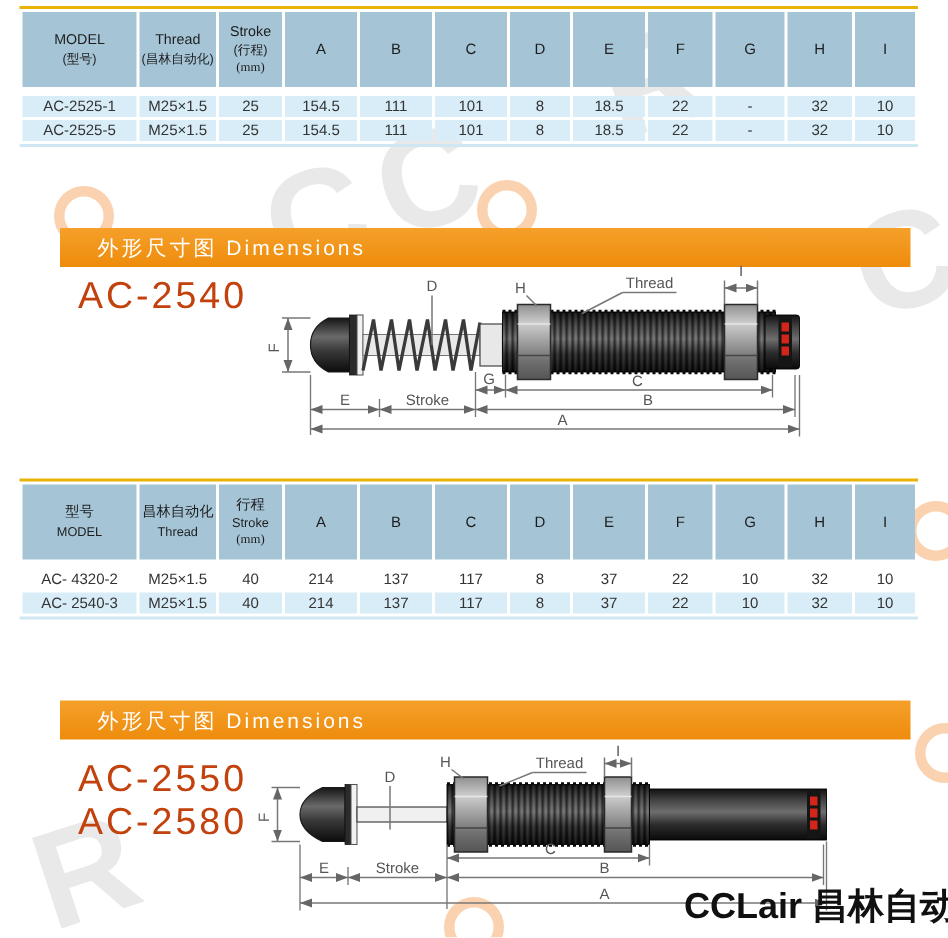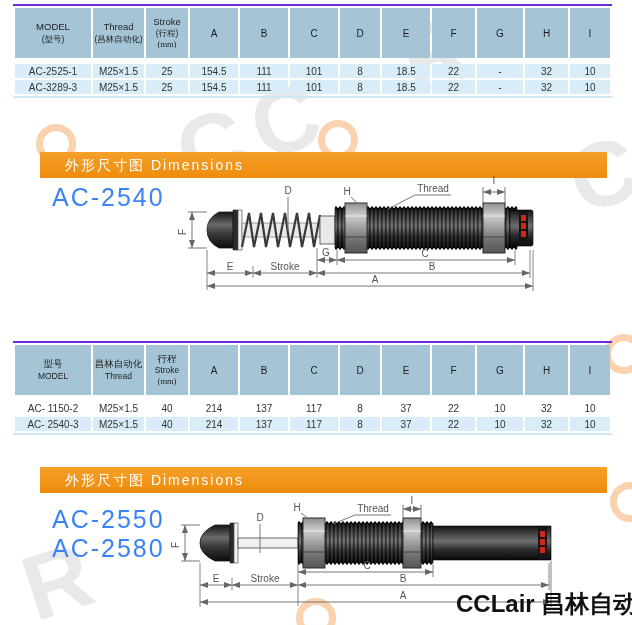--- a/index.html
+++ b/index.html
@@ -10,37 +10,37 @@
       font-size:92px;transform:rotate(-18deg);pointer-events:none;line-height:1;}
   .wm1{left:178px;top:100px;} .wm2{left:252px;top:74px;} .wm3{left:402px;top:8px;}
   .wm4{left:570px;top:128px;} .wm5{left:24px;top:535px;}
   .ring{position:absolute;width:26px;height:26px;border-radius:50%;
         border:7px solid rgba(243,156,77,0.45);pointer-events:none;}
   .rg1{left:36px;top:124px;} .rg2{left:318px;top:120px;} .rg3{left:604px;top:334px;}
   .rg4{left:610px;top:482px;} .rg5{left:296px;top:598px;}
   
   .spec-table{position:absolute;left:13px;width:599px;table-layout:fixed;
               border-collapse:separate;border-spacing:2px;
-              border-top:2px solid #6d28d9;border-bottom:2px solid #cfe6f3;}
-  .t1{top:4px;} .t2{top:341px;}
+              border-top:2px solid #eab308;border-bottom:2px solid #cfe6f3;}
+  .t1{top:4px;} .t2{top:319px;}
   .spec-table th{background:#a5c5d7;font-weight:normal;color:#1d1d1d;height:50px;
                  vertical-align:middle;text-align:center;line-height:1.3;padding:0;}
   .hdr-l1{display:block;font-size:9.5px;} .hdr-l2{display:block;font-size:8.5px;}
   .hdr-l3{display:block;font-size:8.5px;font-family:Liberation Serif, serif;}
   th.letter .hdr-l1{font-size:10px;}
   .spec-table td{font-size:10px;color:#333;text-align:center;height:14px;padding:0;}
   tr.row-blue td{background:#d8edf8;} tr.row-white td{background:#ffffff;}
   tr.gap-row td{background:transparent;height:2px;}
   
   .banner{position:absolute;left:40px;width:567px;height:26px;box-sizing:border-box;
           background:linear-gradient(#f5a02a,#ee8c0c);color:#fff;font-size:14px;
           letter-spacing:2px;line-height:26px;padding-left:25px;}
   .b1{top:152px;} .b2{top:467px;}
   
-  .model-title{position:absolute;color:#3b82f6;font-size:25px;letter-spacing:2px;line-height:1;}
+  .model-title{position:absolute;color:#c2410c;font-size:25px;letter-spacing:2px;line-height:1;}
   .mt1{left:52px;top:185px;} .mt2a{left:52px;top:507px;} .mt2b{left:52px;top:536px;}
   
   .dgm{position:absolute;}
   .d1{left:145px;top:170px;} .d2{left:145px;top:495px;}
   .dim-label{font-size:10px;fill:#555;font-family:"Liberation Sans",sans-serif;}
   
   .brand{position:absolute;left:456px;top:588px;font-size:24px;font-weight:bold;
          color:#101010;white-space:nowrap;}
 </style>
 </head>
@@ -128,21 +128,21 @@
           <td>111</td>
           <td>101</td>
           <td>8</td>
           <td>18.5</td>
           <td>22</td>
           <td>-</td>
           <td>32</td>
           <td>10</td>
     </tr>
     <tr class="row-blue">
-      <td>AC-3289-3</td>
+      <td>AC-2525-5</td>
           <td>M25×1.5</td>
           <td>25</td>
           <td>154.5</td>
           <td>111</td>
           <td>101</td>
           <td>8</td>
           <td>18.5</td>
           <td>22</td>
           <td>-</td>
           <td>32</td>
@@ -325,21 +325,21 @@
             <span class="hdr-l1">H</span>
           </th>
       <th class="letter">
             <span class="hdr-l1">I</span>
           </th>
     </tr>
     <tr class="gap-row">
           <td colspan="12"></td>
         </tr>
     <tr class="row-white">
-      <td>AC- 1150-2</td>
+      <td>AC- 4320-2</td>
           <td>M25×1.5</td>
           <td>40</td>
           <td>214</td>
           <td>137</td>
           <td>117</td>
           <td>8</td>
           <td>37</td>
           <td>22</td>
           <td>10</td>
           <td>32</td>

